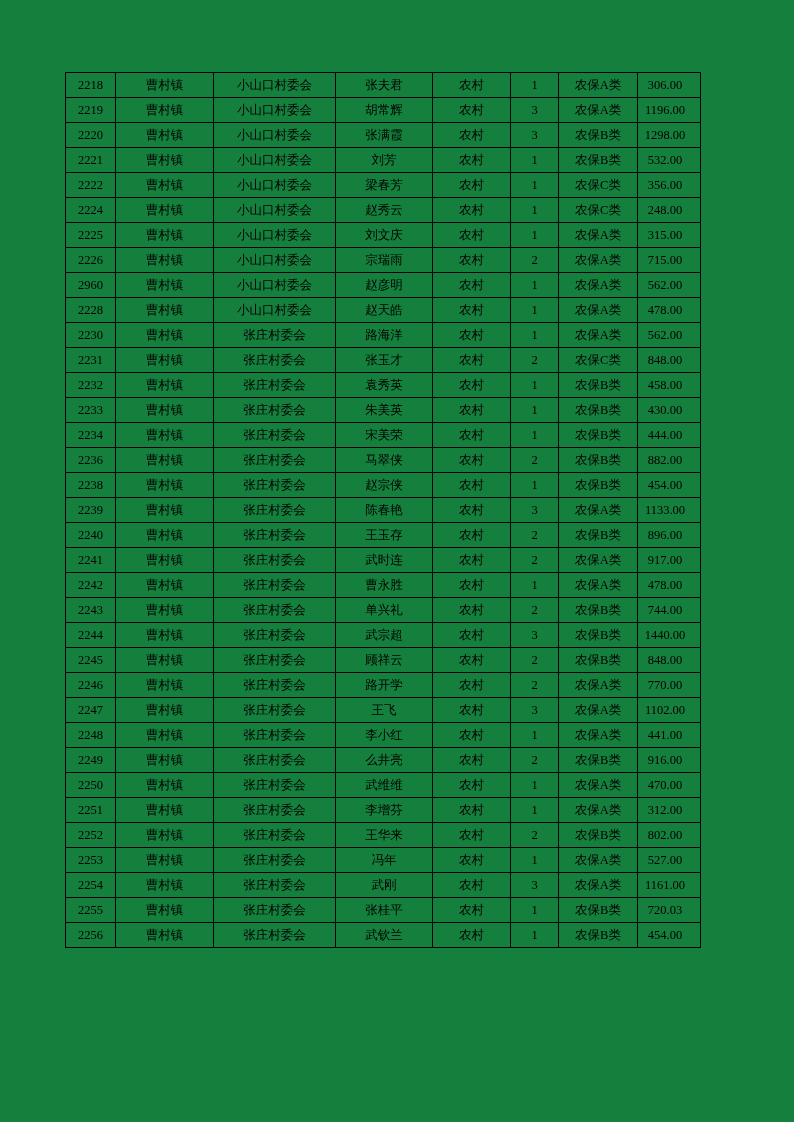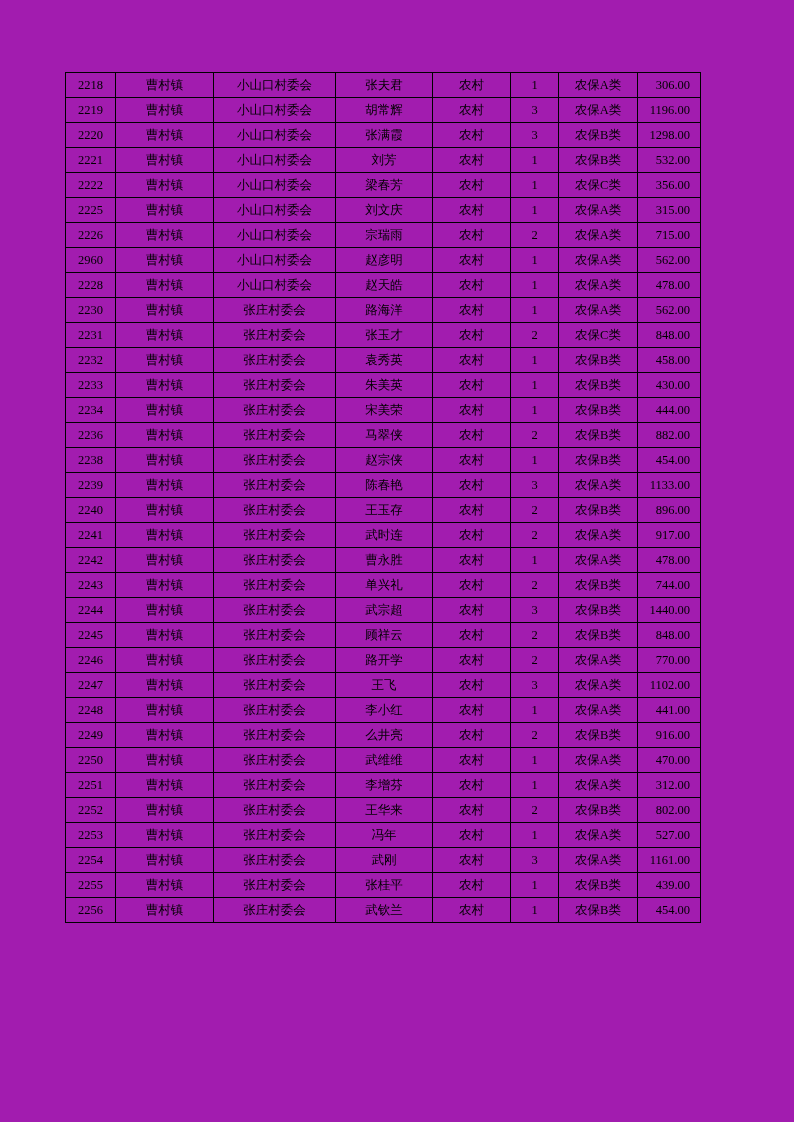--- a/index.html
+++ b/index.html
@@ -1,36 +1,35 @@
 <!DOCTYPE html>
 <html><head>
 <meta charset="utf-8">
 <style>
   html,body{margin:0;padding:0;}
   body{
     width:794px;height:1122px;background:#ffffff;color:#000;
     font-family:"Liberation Serif","DejaVu Serif",serif;
   }
-  .page{position:relative;width:794px;height:1122px;overflow:hidden;background:#a21caf;}
+  .page{position:relative;width:794px;height:1122px;overflow:hidden;background:#15803d;}
   table.benefit{
     position:absolute;left:65px;top:72px;
     border-collapse:collapse;table-layout:fixed;
   }
   table.benefit td{
     border:1px solid #000;
     height:24px;
     font-size:12.5px;
     line-height:24px;
     text-align:center;
     padding:0 2px;
     white-space:nowrap;
     overflow:hidden;
   }
   table.benefit td.amount{
-    text-align:right;
     padding-right:10px;
   }
   col.c-seq{width:50px}
   col.c-town{width:98px}
   col.c-village{width:122px}
   col.c-name{width:97px}
   col.c-type{width:78px}
   col.c-count{width:48px}
   col.c-ins{width:79px}
   col.c-amt{width:63px}
@@ -95,20 +94,30 @@
           <td>2222</td>
           <td>曹村镇</td>
           <td>小山口村委会</td>
           <td>梁春芳</td>
           <td>农村</td>
           <td>1</td>
           <td>农保C类</td>
           <td class="amount">356.00</td>
         </tr>
         <tr>
+          <td>2224</td>
+          <td>曹村镇</td>
+          <td>小山口村委会</td>
+          <td>赵秀云</td>
+          <td>农村</td>
+          <td>1</td>
+          <td>农保C类</td>
+          <td class="amount">248.00</td>
+        </tr>
+        <tr>
           <td>2225</td>
           <td>曹村镇</td>
           <td>小山口村委会</td>
           <td>刘文庆</td>
           <td>农村</td>
           <td>1</td>
           <td>农保A类</td>
           <td class="amount">315.00</td>
         </tr>
         <tr>
@@ -372,21 +381,21 @@
           <td class="amount">1161.00</td>
         </tr>
         <tr>
           <td>2255</td>
           <td>曹村镇</td>
           <td>张庄村委会</td>
           <td>张桂平</td>
           <td>农村</td>
           <td>1</td>
           <td>农保B类</td>
-          <td class="amount">439.00</td>
+          <td class="amount">720.03</td>
         </tr>
         <tr>
           <td>2256</td>
           <td>曹村镇</td>
           <td>张庄村委会</td>
           <td>武钦兰</td>
           <td>农村</td>
           <td>1</td>
           <td>农保B类</td>
           <td class="amount">454.00</td>

